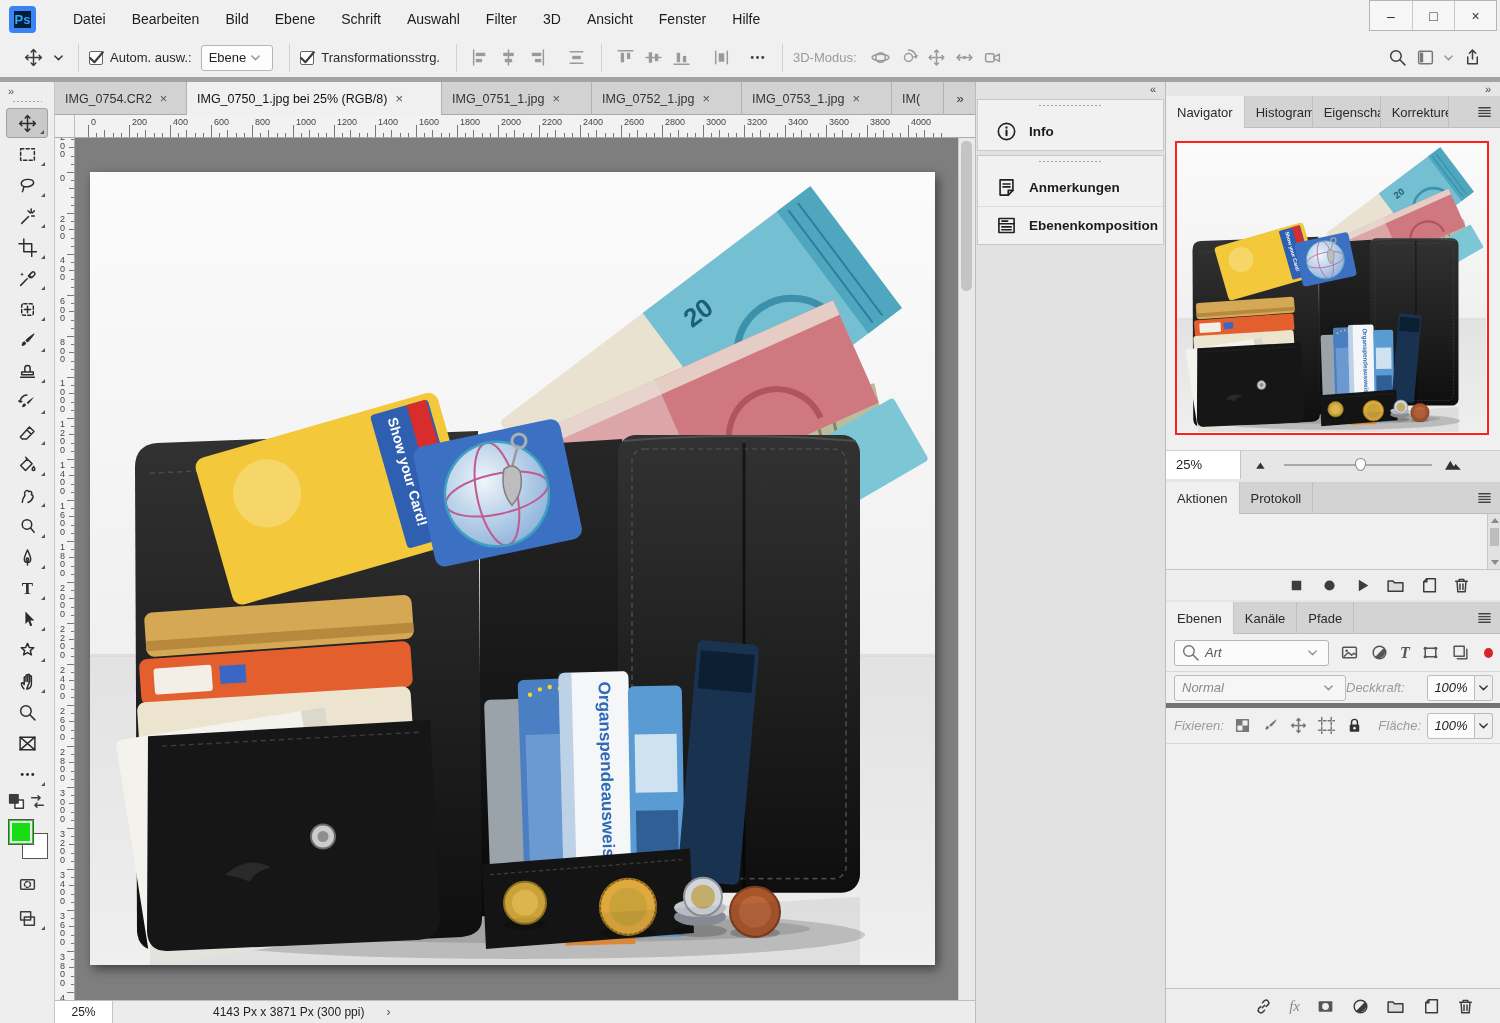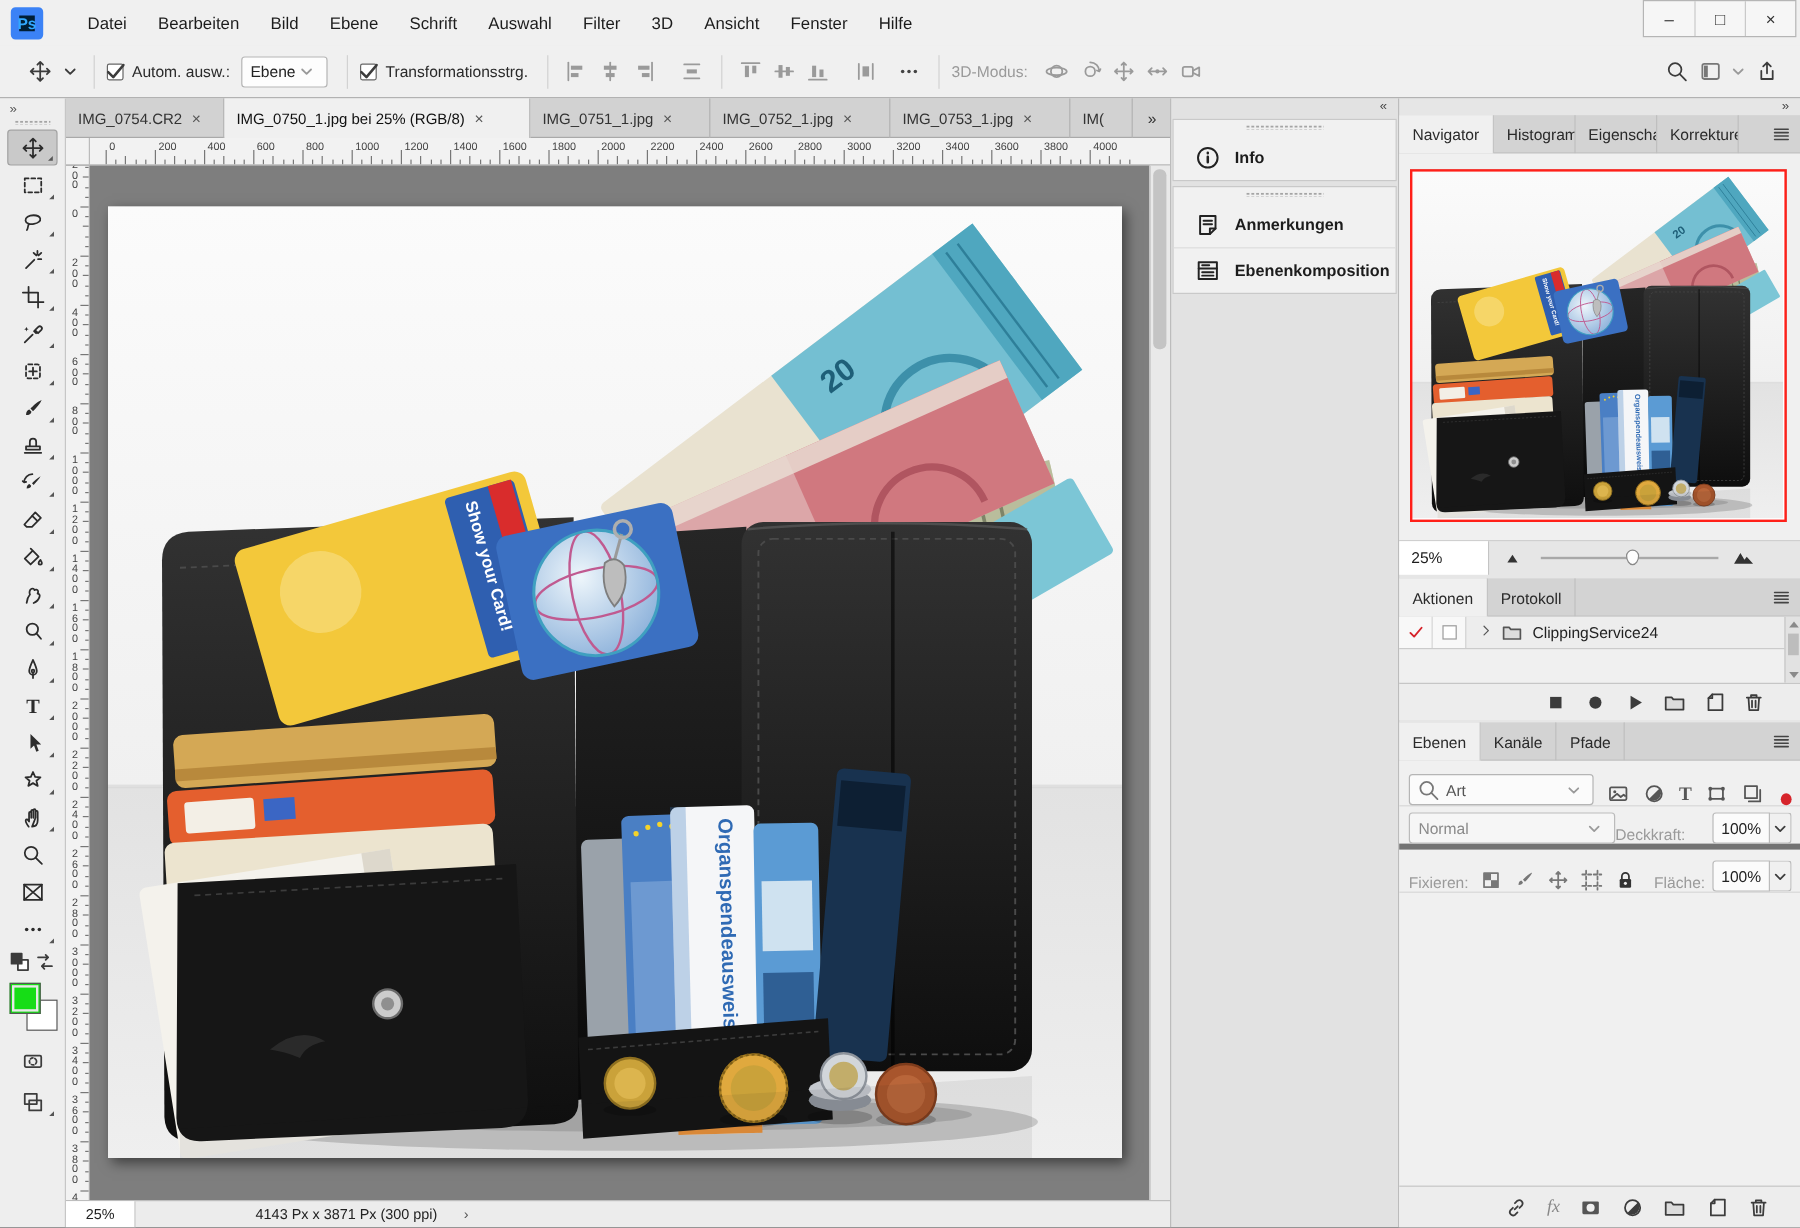--- a/index.html
+++ b/index.html
@@ -9,28 +9,28 @@
   }
   *{box-sizing:border-box; margin:0; padding:0;}
   html,body{background:#555;}
   body{font-family:"Liberation Sans", sans-serif; color:var(--txt);}
   .app{position:relative; width:1500px; height:1023px; background:var(--chrome); overflow:hidden; font-size:13px;}
   .ic svg{display:block;}
   .ic{display:inline-flex; align-items:center; justify-content:center; color:#3c3c3c;}
   .dim{color:#9a9a9a;}
   
   #menubar{position:absolute; left:0; top:0; width:1500px; height:38px; background:#f0f0f0; display:flex; align-items:center;}
-  .ps-logo{width:27px; height:27px; margin-left:9px; border-radius:4px; background:#001e36; color:#31a8ff; font-weight:bold; font-size:13px; display:flex; align-items:center; justify-content:center; border:7px solid #3b82f6;}
+  .ps-logo{width:27px; height:27px; margin-left:9px; border-radius:4px; background:#001e36; color:#31a8ff; font-weight:bold; font-size:13px; display:flex; align-items:center; justify-content:center; border:5px solid #3b82f6;}
   #menu-items{display:flex; margin-left:24px;}
   .menu-item{padding:9px 13px; font-size:14px; color:#1c1c1c; cursor:default;}
   .win-controls{position:absolute; right:3px; top:0; height:31px; display:flex; border:1px solid #b5b5b5; background:#f6f6f6;}
   .winbtn{width:42px; height:29px; display:flex; align-items:center; justify-content:center; font-size:14px; color:#333; border-left:1px solid #c9c9c9;}
   .winbtn:first-child{border-left:none;}
   
-  #optionsbar{position:absolute; left:0; top:38px; width:1500px; height:44px; background:#f0f0f0; border-bottom:1px solid #a3a3a3; display:flex; align-items:center;}
+  #optionsbar{position:absolute; left:0; top:38px; width:1500px; height:44px; background:#f0f0f0; border-bottom:5px solid #a3a3a3; display:flex; align-items:center;}
   .sep{width:1px; height:28px; background:#d2d2d2; margin:0 10px;}
   .chk{width:14px; height:14px; border:1px solid #666; background:#fff; border-radius:2px; display:inline-flex; align-items:center; justify-content:center; margin-right:7px;}
   .optlabel{font-size:13px; color:#2a2a2a;}
   .optlabel.gray{color:#9a9a9a;}
   .dropdown{display:inline-flex; align-items:center; justify-content:space-between; height:26px; background:#fdfdfd; border:1px solid #b5b5b5; border-radius:3px; padding:0 7px; min-width:70px; margin-left:9px; font-size:13px; color:#222;}
   .iconbtn{width:28px; height:28px; display:inline-flex; align-items:center; justify-content:center;}
   
   #toolbar{position:absolute; left:0; top:82px; width:55px; height:941px; background:#eeeeee; border-right:1px solid #c6c6c6;}
   .dock-toggle{font-size:11px; color:#555; padding:3px 0 0 8px; letter-spacing:-1px;}
   .grip{height:4px; margin:3px 12px; background-image:radial-gradient(#a5a5a5 1px, transparent 1.2px); background-size:4px 3px;}
@@ -94,21 +94,21 @@
   .act-box{width:12px; height:12px; border:1px solid #9a9a9a; background:#fff;}
   .act-chev{color:#555; margin:0 6px 0 10px; font-size:13px;}
   .act-lbl{font-size:13px; color:#222; margin-left:8px;}
   #act-scroll{position:absolute; right:0; top:0; width:14px; height:55px; background:#e2e2e2; border-left:1px solid #c6c6c6;}
   #act-scroll .ar{position:absolute; left:3px; width:0; height:0; border-left:4px solid transparent; border-right:4px solid transparent;}
   #act-scroll .up{top:4px; border-bottom:5px solid #8a8a8a;}
   #act-scroll .dn{bottom:4px; border-top:5px solid #8a8a8a;}
   #act-scroll .th{position:absolute; left:2px; top:14px; width:9px; height:18px; background:#bdbdbd;}
   .panel-footer{display:flex; align-items:center; justify-content:flex-end; gap:14px; padding-right:22px; border-top:1px solid #c6c6c6; background:#ededed; color:#777;}
   
-  .lrow{display:flex; align-items:flex-end; height:36px; padding:0 8px;}
+  .lrow{display:flex; align-items:center; height:36px; padding:0 8px;font-style:italic;}
   .searchbox{display:flex; align-items:center; width:168px; height:26px; background:#fbfbfb; border:1px solid #b5b5b5; border-radius:3px; padding:0 6px; color:#666;}
   .searchbox .lbl{margin-left:5px; font-size:13px; color:#555; flex:1;}
   .filter-ic{margin-left:11px; color:#555;}
   .reddot{width:10px; height:10px; border-radius:50%; background:var(--red); margin-left:14px;}
   .sel{display:flex; align-items:center; justify-content:space-between; width:172px; height:26px; background:#f6f6f6; border:1px solid #bbb; border-radius:3px; padding:0 7px; color:#8a8a8a;}
   .vfield{display:flex; align-items:center; height:26px; margin-left:auto;}
   .vfield .val{width:48px; height:26px; background:#fbfbfb; border:1px solid #bbb; border-radius:3px 0 0 3px; display:flex; align-items:center; justify-content:center; color:#222; font-size:13px;}
   .vfield .chev{width:18px; height:26px; border:1px solid #bbb; border-left:none; border-radius:0 3px 3px 0; display:flex; align-items:center; justify-content:center; color:#999;}
   .glabel{color:#9a9a9a; font-size:13px;}
   .lockic{margin-left:9px; color:#777;}
@@ -1159,47 +1159,20 @@
         <div class="pmenu">
           <svg viewBox="0 0 18 18" width="17" height="17">
             <g stroke="currentColor" fill="none" stroke-width="1.4" stroke-linecap="round" stroke-linejoin="round">
               <path d="M3 5h12M3 8h12M3 11h12M3 14h12"></path>
             </g>
           </svg>
         </div>
       </div>
     <div class="panelbody" style="top:432px; height:55px">
       <div id="act-rows">
-          <div class="act-row">
-            <div class="act-cell">
-              <span class="ic act-check">
-                <svg viewBox="0 0 18 18" width="14" height="14">
-                  <g stroke="currentColor" fill="none" stroke-width="1.4" stroke-linecap="round" stroke-linejoin="round">
-                    <path d="M3 9.5 7 13.5 15 4" stroke-width="2"></path>
-                  </g>
-                </svg>
-              </span>
-            </div>
-            <div class="act-cell">
-              <span class="act-box"></span>
-            </div>
-            <div class="act-chev"><svg viewBox="0 0 18 18" width="13" height="13">
-                <g stroke="currentColor" fill="none" stroke-width="1.4" stroke-linecap="round" stroke-linejoin="round">
-                  <path d="M6.5 4 11.5 9 6.5 14"></path>
-                </g>
-              </svg></div>
-            <div class="ic" style="color: rgb(85, 85, 85);">
-              <svg viewBox="0 0 18 18" width="18" height="18">
-                <g stroke="currentColor" fill="none" stroke-width="1.4" stroke-linecap="round" stroke-linejoin="round">
-                  <path d="M2 14.5V4.8h4.6l1.4 1.7H16v8z" fill="#dcdcdc"></path>
-                </g>
-              </svg>
-            </div>
-            <div class="act-lbl">ClippingService24</div>
-          </div>
         </div>
       <div id="act-scroll">
           <span class="ar up"></span>
           <span class="th"></span>
           <span class="ar dn"></span>
         </div>
     </div>
     <div class="panel-footer" style="position:absolute; top:487px; width:335px; height:31px; padding-right:30px">
       <span class="ic">
           <svg viewBox="0 0 18 18" width="19" height="19">

